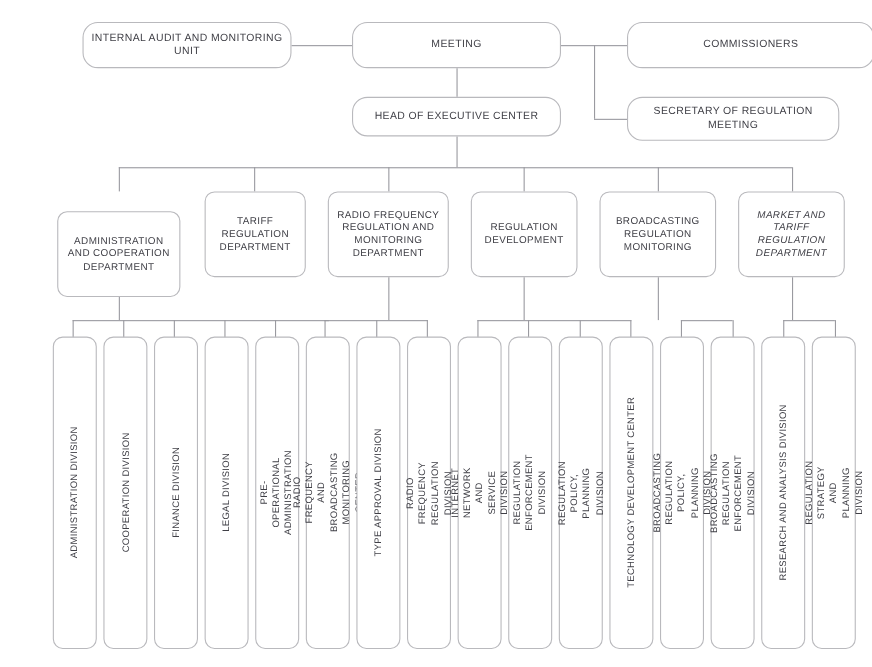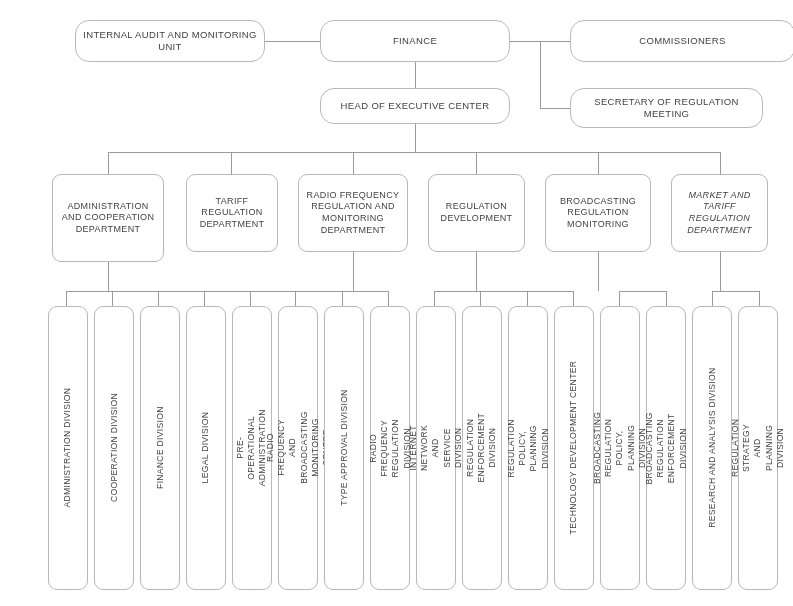--- a/index.html
+++ b/index.html
@@ -70,21 +70,21 @@
 </head>
 <body>
 
 <div id="chart-canvas">
 
   <div class="node node-top" style="left:75px; top:20px; width:190px; height:42px;">
     <span>INTERNAL AUDIT AND MONITORING UNIT</span>
   </div>
 
   <div class="node node-top" style="left:320px; top:20px; width:190px; height:42px;">
-    <span>FINANCE</span>
+    <span>MEETING</span>
   </div>
 
   <div class="node node-top" style="left:570px; top:20px; width:225px; height:42px;">
     <span>COMMISSIONERS</span>
   </div>
 
   <div class="node node-top" style="left:320px; top:88px; width:190px; height:36px;">
     <span>HEAD OF EXECUTIVE CENTER</span>
   </div>
 
@@ -106,21 +106,21 @@
 
   <div class="line h" style="left:108px; top:152px; width:612px;"></div>
 
   <div class="line v" style="left:108px; top:152px; height:22px;"></div>
   <div class="line v" style="left:231px; top:152px; height:22px;"></div>
   <div class="line v" style="left:353px; top:152px; height:22px;"></div>
   <div class="line v" style="left:476px; top:152px; height:22px;"></div>
   <div class="line v" style="left:598px; top:152px; height:22px;"></div>
   <div class="line v" style="left:720px; top:152px; height:22px;"></div>
 
-  <div class="node node-dept" style="left:52px; top:174px; width:112px; height:88px;">
+  <div class="node node-dept" style="left:52px; top:192px; width:112px; height:78px;">
     <span>ADMINISTRATION AND COOPERATION DEPARTMENT</span>
   </div>
   <div class="node node-dept" style="left:186px; top:174px; width:92px; height:78px;">
     <span>TARIFF REGULATION DEPARTMENT</span>
   </div>
   <div class="node node-dept" style="left:298px; top:174px; width:110px; height:78px;">
     <span>RADIO FREQUENCY REGULATION AND MONITORING DEPARTMENT</span>
   </div>
   <div class="node node-dept" style="left:428px; top:174px; width:97px; height:78px;">
     <span>REGULATION DEVELOPMENT</span>

